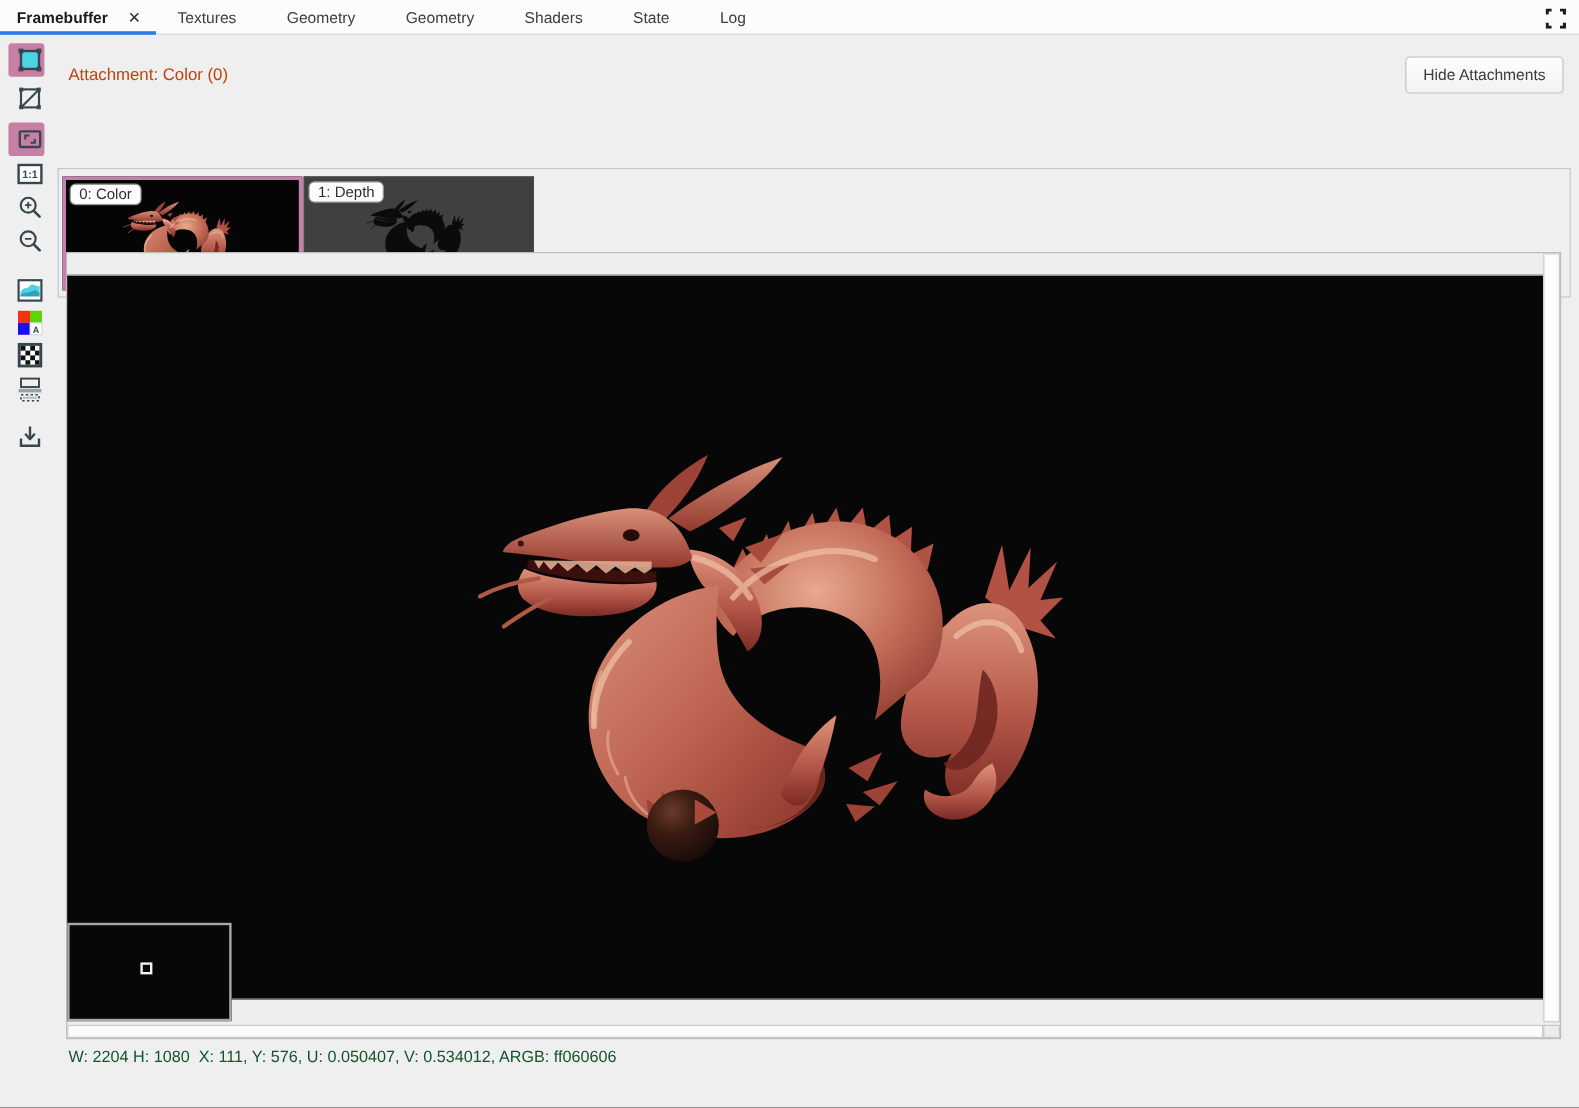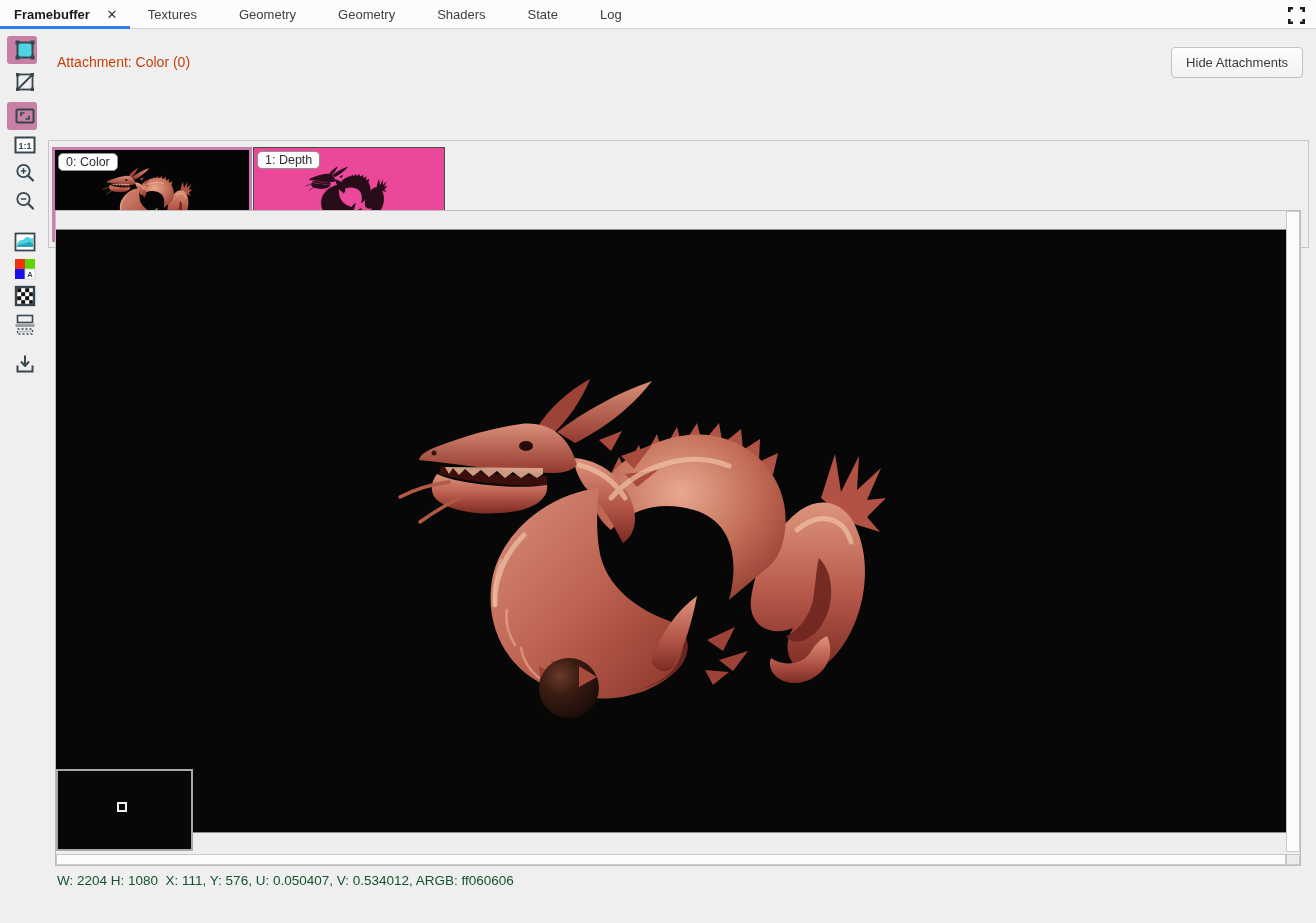--- a/index.html
+++ b/index.html
@@ -63,21 +63,21 @@
   }
   .thumb {
     position:absolute; top:6px; cursor:default;
   }
   .thumb-color {
     left:3px; width:200px; height:95px;
     background:#050505; border:3px solid #c77fae;
   }
   .thumb-depth {
     left:204px; width:192px; height:72px;
-    background:#ec4899; border:1px solid #4a4a4a;
+    background:#404040; border:1px solid #4a4a4a;
   }
   .thumb .badge {
     position:absolute; left:3px; top:3px; z-index:3;
     background:#fdfdfd; border:1px solid #8f8f8f; border-radius:5px;
     padding:1px 7px; font-size:12.5px; color:#2f2f2f;
   }
   .thumb svg.mini { position:absolute; }
   .thumb-color svg.mini { left:44px; top:16px; width:96px; height:66px; }
   .thumb-depth svg.mini { left:50px; top:16px; width:84px; height:62px;
     filter:brightness(0) opacity(0.83); }

